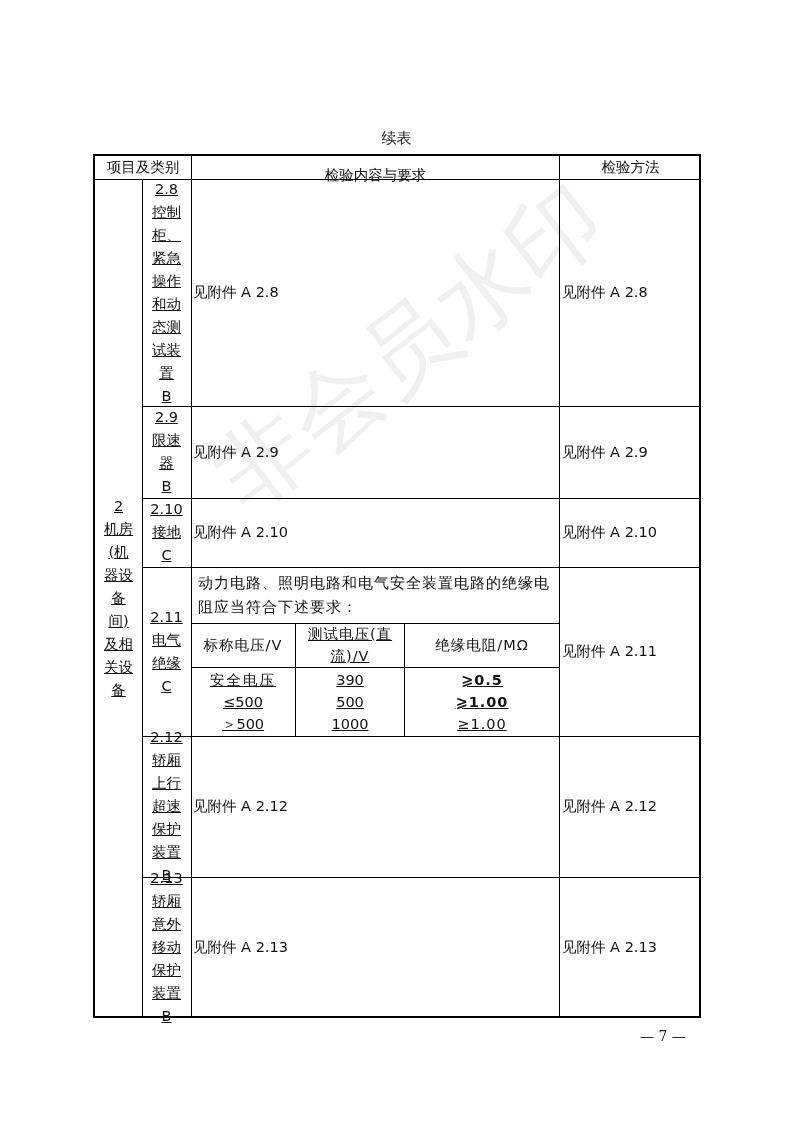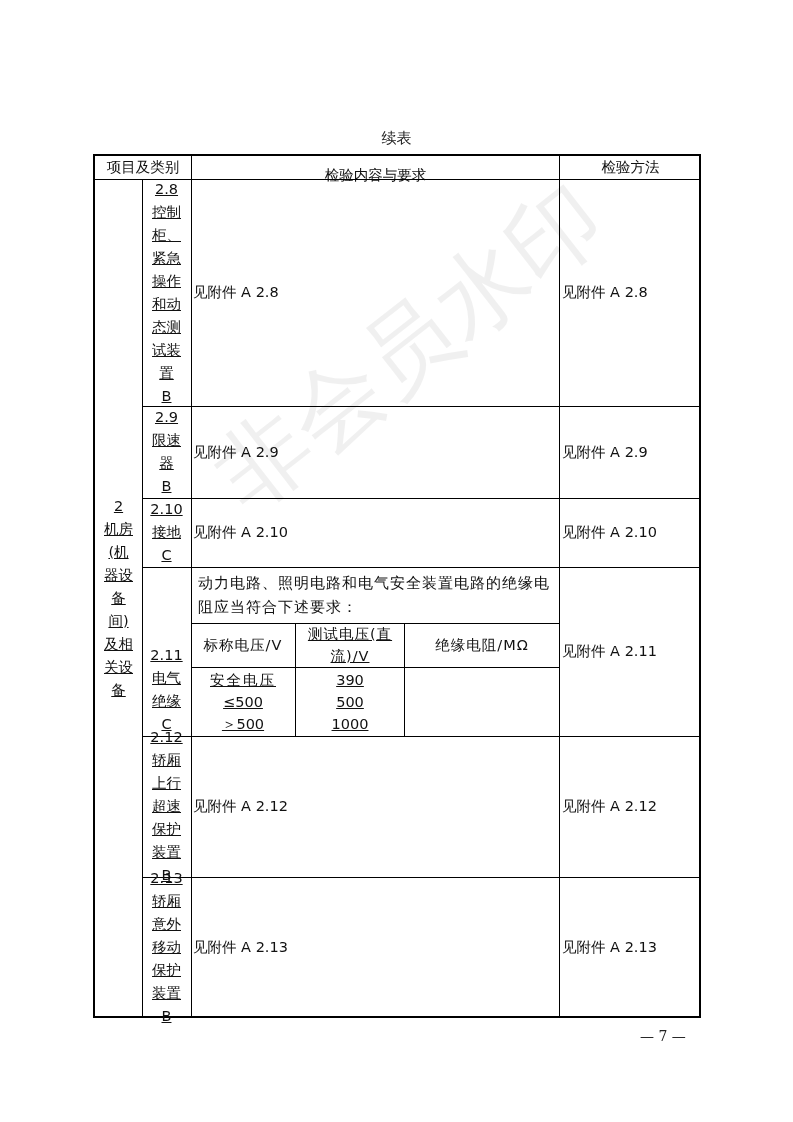--- a/index.html
+++ b/index.html
@@ -90,21 +90,21 @@
   <div class="cell center" style="left:47px;top:342px;width:49px;height:69px;align-items:center;">
     <div class="stack">
       <span>2.10</span>
       <span>接地</span>
       <span>C</span>
     </div>
   </div>
   <div class="cell left" style="left:96px;top:342px;width:368px;height:69px;">见附件 A 2.10</div>
   <div class="cell left" style="left:465px;top:342px;width:141px;height:69px;">见附件 A 2.10</div>
 
-  <div class="cell center" style="left:47px;top:411px;width:49px;height:169px;align-items:flex-end;">
+  <div class="cell center" style="left:47px;top:411px;width:49px;height:169px;">
     <div class="stack">
       <span>2.11</span>
       <span>电气</span>
       <span>绝缘</span>
       <span>C</span>
     </div>
   </div>
   <div class="cell" style="left:96px;top:411px;width:368px;height:56px;padding-left:7px;">
     <div class="para">
       <div>动力电路、照明电路和电气安全装置电路的绝缘电</div>
@@ -126,20 +126,27 @@
       <span style="letter-spacing:2px;">安全电压</span>
       <span>≤500</span>
       <span>＞500</span>
     </div>
   </div>
   <div class="cell center" style="left:201px;top:511px;width:108px;height:69px;">
     <div class="stack" style="line-height:22px;">
       <span>390</span>
       <span>500</span>
       <span>1000</span>
+    </div>
+  </div>
+  <div class="cell center" style="left:310px;top:511px;width:154px;height:69px;">
+    <div class="stack" style="line-height:22px;">
+      <span class="bold" style="letter-spacing:1px;">⩾0.5</span>
+      <span class="bold" style="letter-spacing:1px;">⩾1.00</span>
+      <span style="letter-spacing:1px;">≥1.00</span>
     </div>
   </div>
   <div class="cell left" style="left:465px;top:411px;width:141px;height:169px;">见附件 A 2.11</div>
 
   <div class="cell center" style="left:47px;top:580px;width:49px;height:141px;">
     <div class="stack">
       <span>2.12</span>
       <span>轿厢</span>
       <span>上行</span>
       <span>超速</span>

